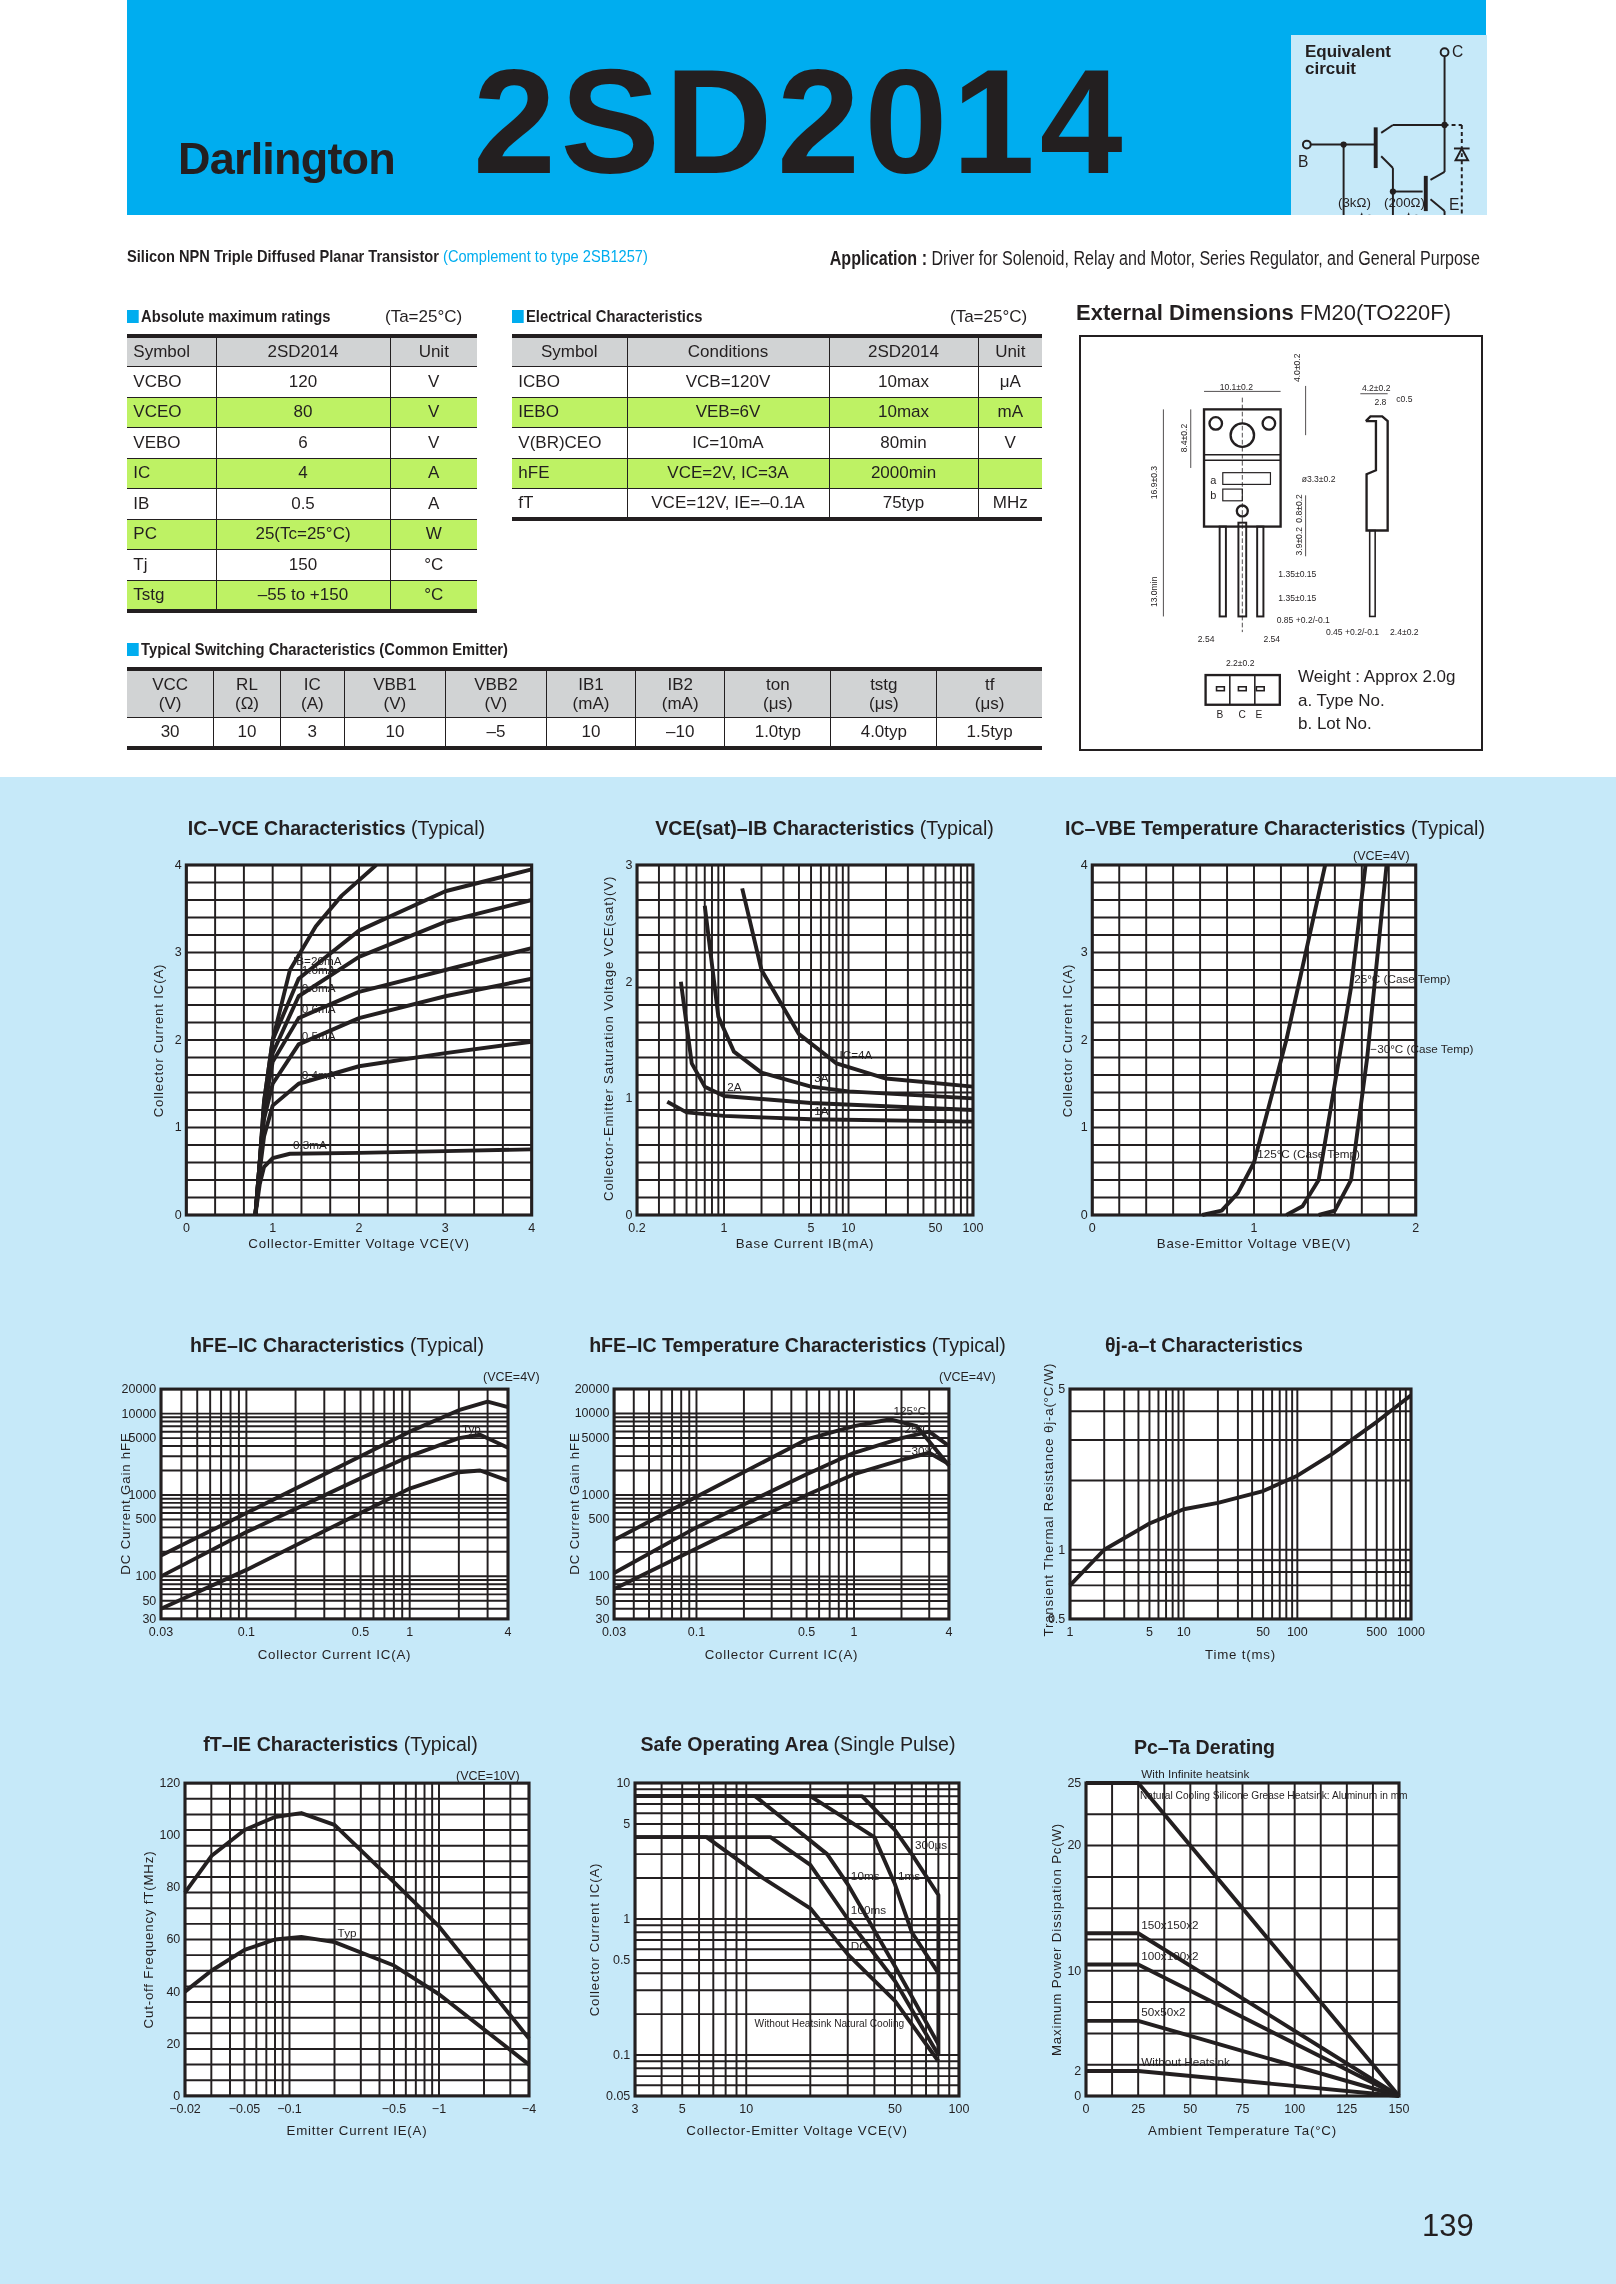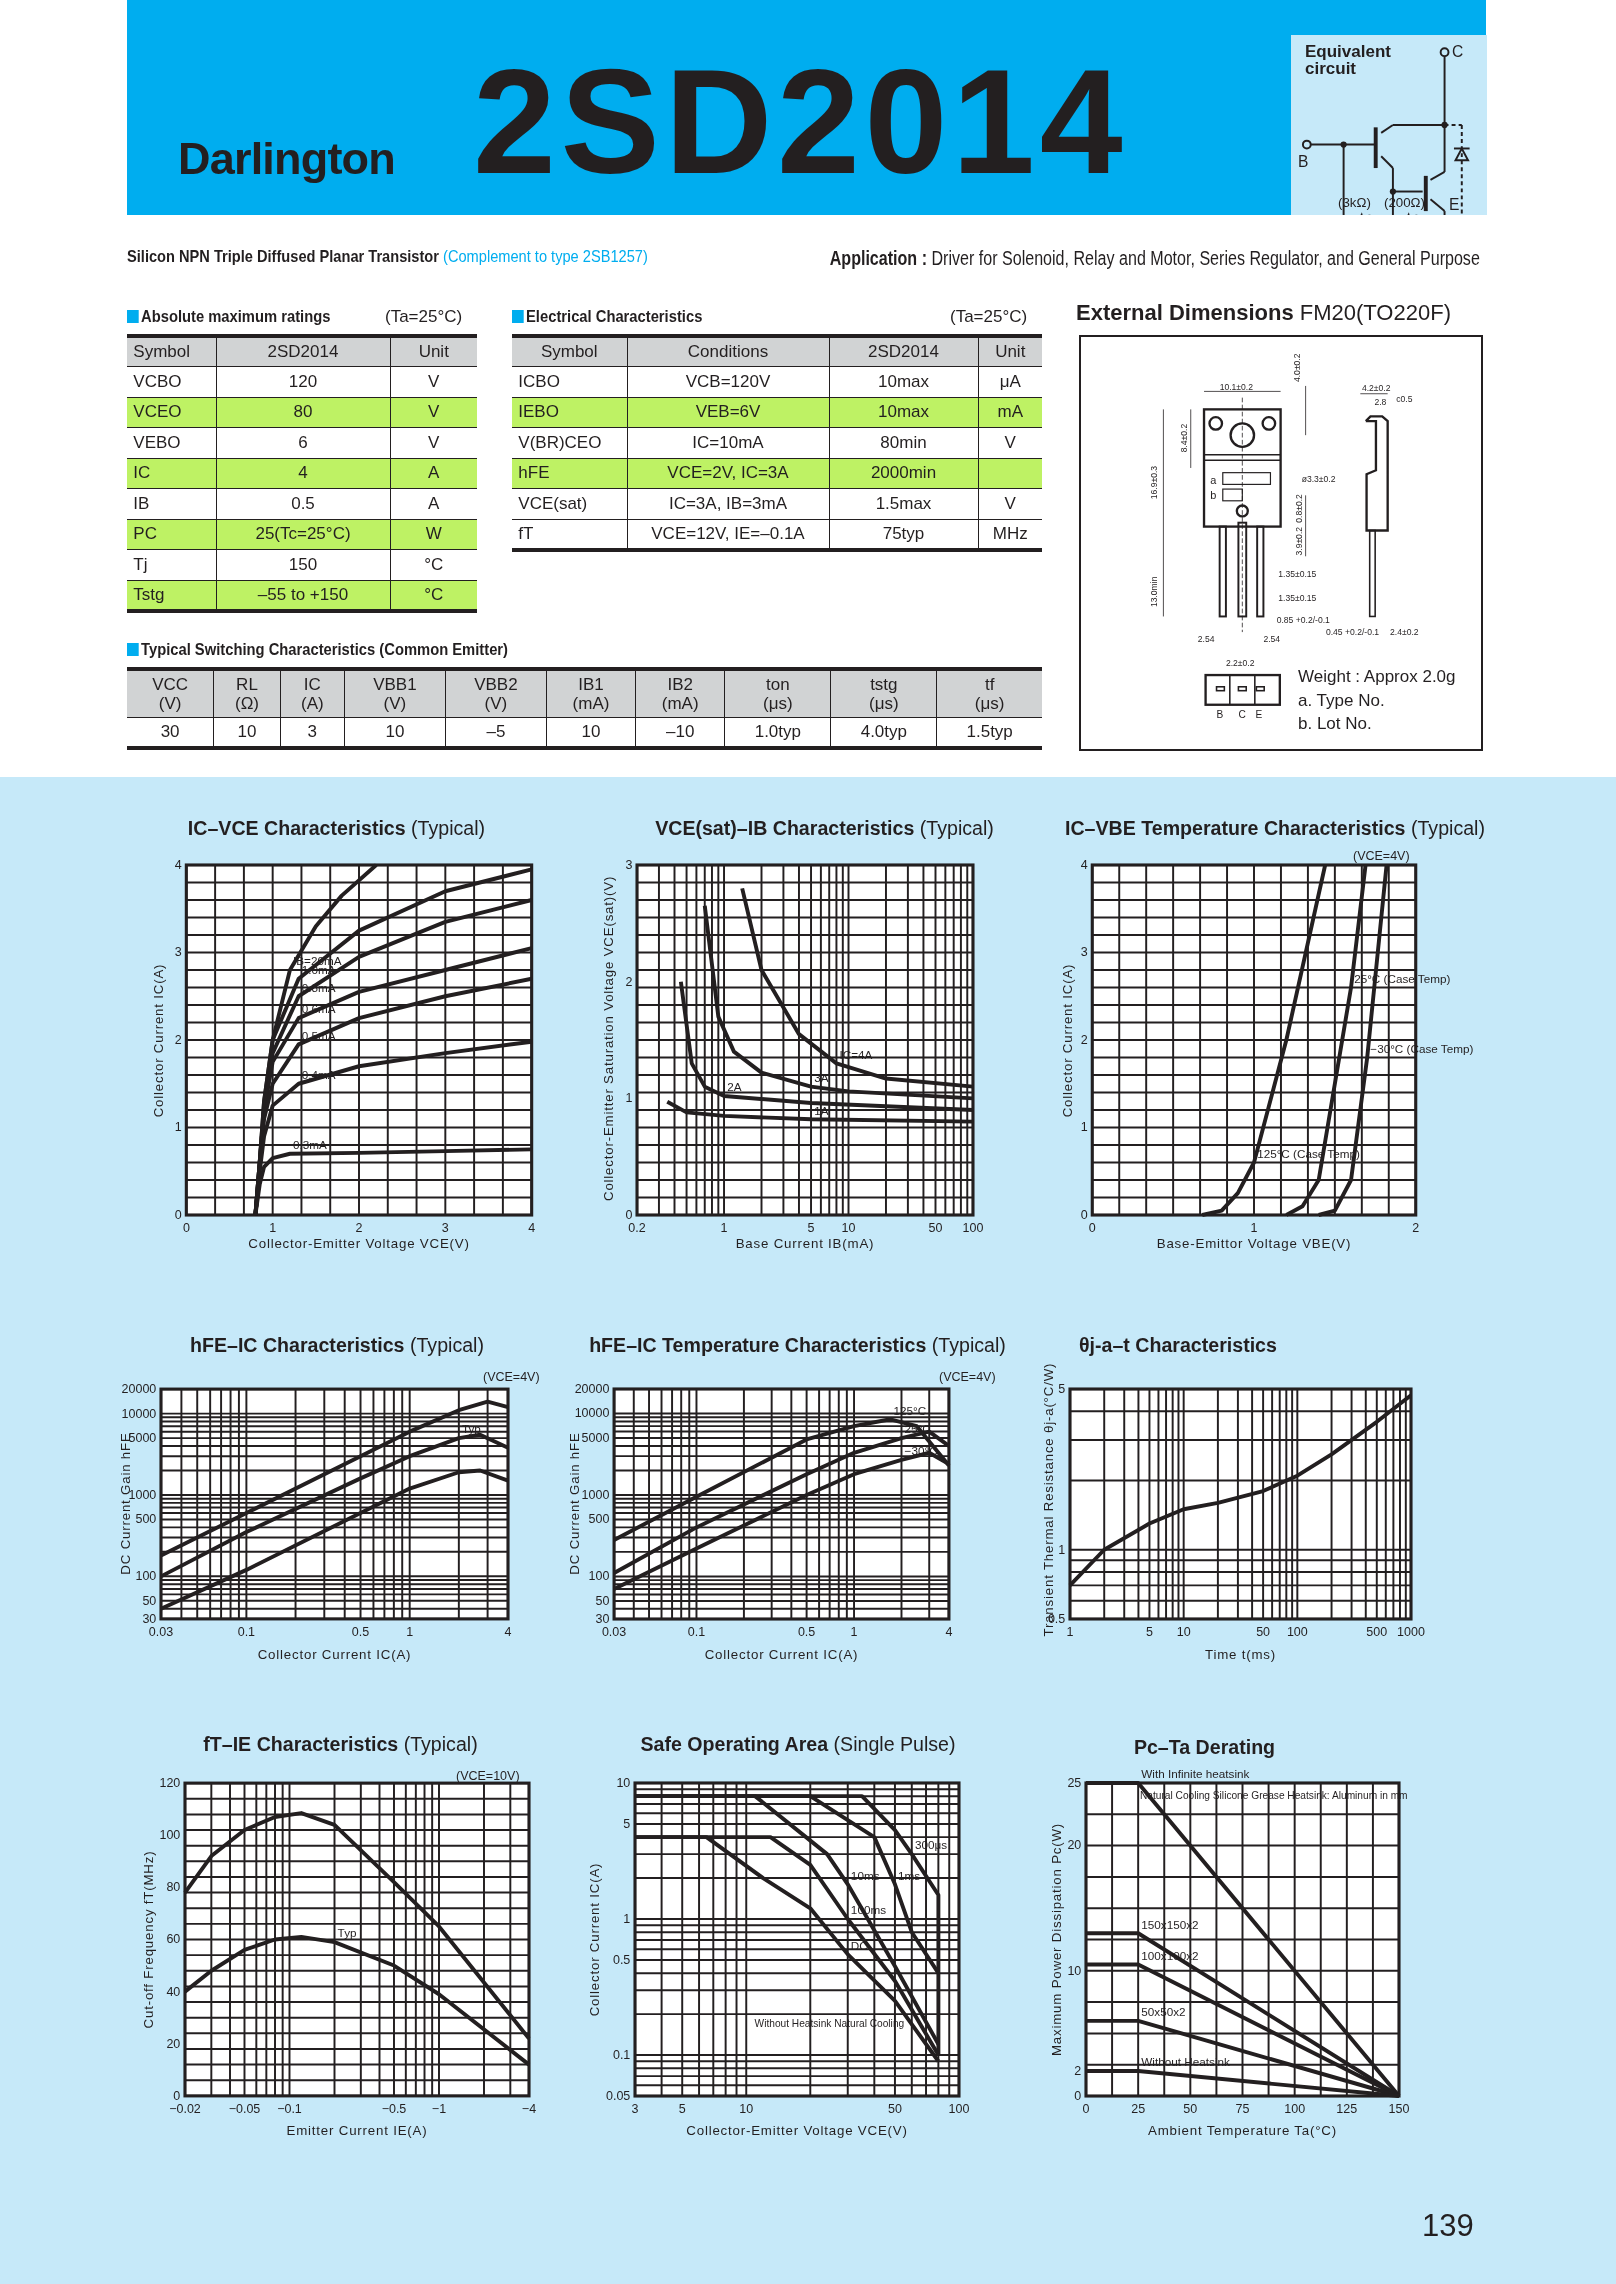--- a/index.html
+++ b/index.html
@@ -177,26 +177,20 @@
         <td>V(BR)CEO</td>
         <td>IC=10mA</td>
         <td>80min</td>
         <td>V</td>
       </tr>
   <tr class="blue">
         <td>hFE</td>
         <td>VCE=2V, IC=3A</td>
         <td>2000min</td>
         <td></td>
-      </tr>
-  <tr>
-        <td>VCE(sat)</td>
-        <td>IC=3A, IB=3mA</td>
-        <td>1.5max</td>
-        <td>V</td>
       </tr>
   <tr>
         <td>fT</td>
         <td>VCE=12V, IE=–0.1A</td>
         <td>75typ</td>
         <td>MHz</td>
       </tr>
 </tbody>
   </table>
 
@@ -627,21 +621,21 @@
     <text x="-6" y="67.6810756608339" font-size="16" text-anchor="end" fill="#231f20" font-family="Liberation Sans, sans-serif">5000</text>
     <text x="-6" y="36.34053783041696" font-size="16" text-anchor="end" fill="#231f20" font-family="Liberation Sans, sans-serif">10000</text>
     <text x="-6" y="5" font-size="16" text-anchor="end" fill="#231f20" font-family="Liberation Sans, sans-serif">20000</text>
     <text x="357.1510007331637" y="32.68880498194633" font-size="15" fill="#231f20" font-family="Liberation Sans, sans-serif">125°C</text>
     <text x="371.36726931251116" y="56.6810756608339" font-size="15" fill="#231f20" font-family="Liberation Sans, sans-serif">25°C</text>
     <text x="371.36726931251116" y="84.54183244497051" font-size="15" fill="#231f20" font-family="Liberation Sans, sans-serif">−30°C</text>
   </svg>
 <div class="abs xlab" style="left:614px;top:1647px;width:335px">Collector Current IC(A)</div>
 <div class="abs ylab" style="left:473px;top:1496px;width:203px;text-align:center">DC Current Gain hFE</div>
 
-<div class="abs ctitle" style="left:1079px;top:1334px;width:250px;text-align:left"><b>θj-a–t Characteristics</b></div>
+<div class="abs ctitle" style="left:1079px;top:1334px;width:250px;text-align:center"><b>θj-a–t Characteristics</b></div>
 <svg class="plot" id="c5" style="left:1070px;top:1389px" width="341" height="230" viewBox="0 0 436 294">
     <g stroke="#231f20" stroke-width="2.5">
       <line x1="43.749692703165266" x2="43.749692703165266" y1="0" y2="294"></line>
       <line x1="69.34162235259095" x2="69.34162235259095" y1="0" y2="294"></line>
       <line x1="87.49938540633053" x2="87.49938540633053" y1="0" y2="294"></line>
       <line x1="101.58364063016808" x2="101.58364063016808" y1="0" y2="294"></line>
       <line x1="113.09131505575621" x2="113.09131505575621" y1="0" y2="294"></line>
       <line x1="122.82091514873866" x2="122.82091514873866" y1="0" y2="294"></line>
       <line x1="131.2490781094958" x2="131.2490781094958" y1="0" y2="294"></line>
       <line x1="138.6832447051819" x2="138.6832447051819" y1="0" y2="294"></line>

